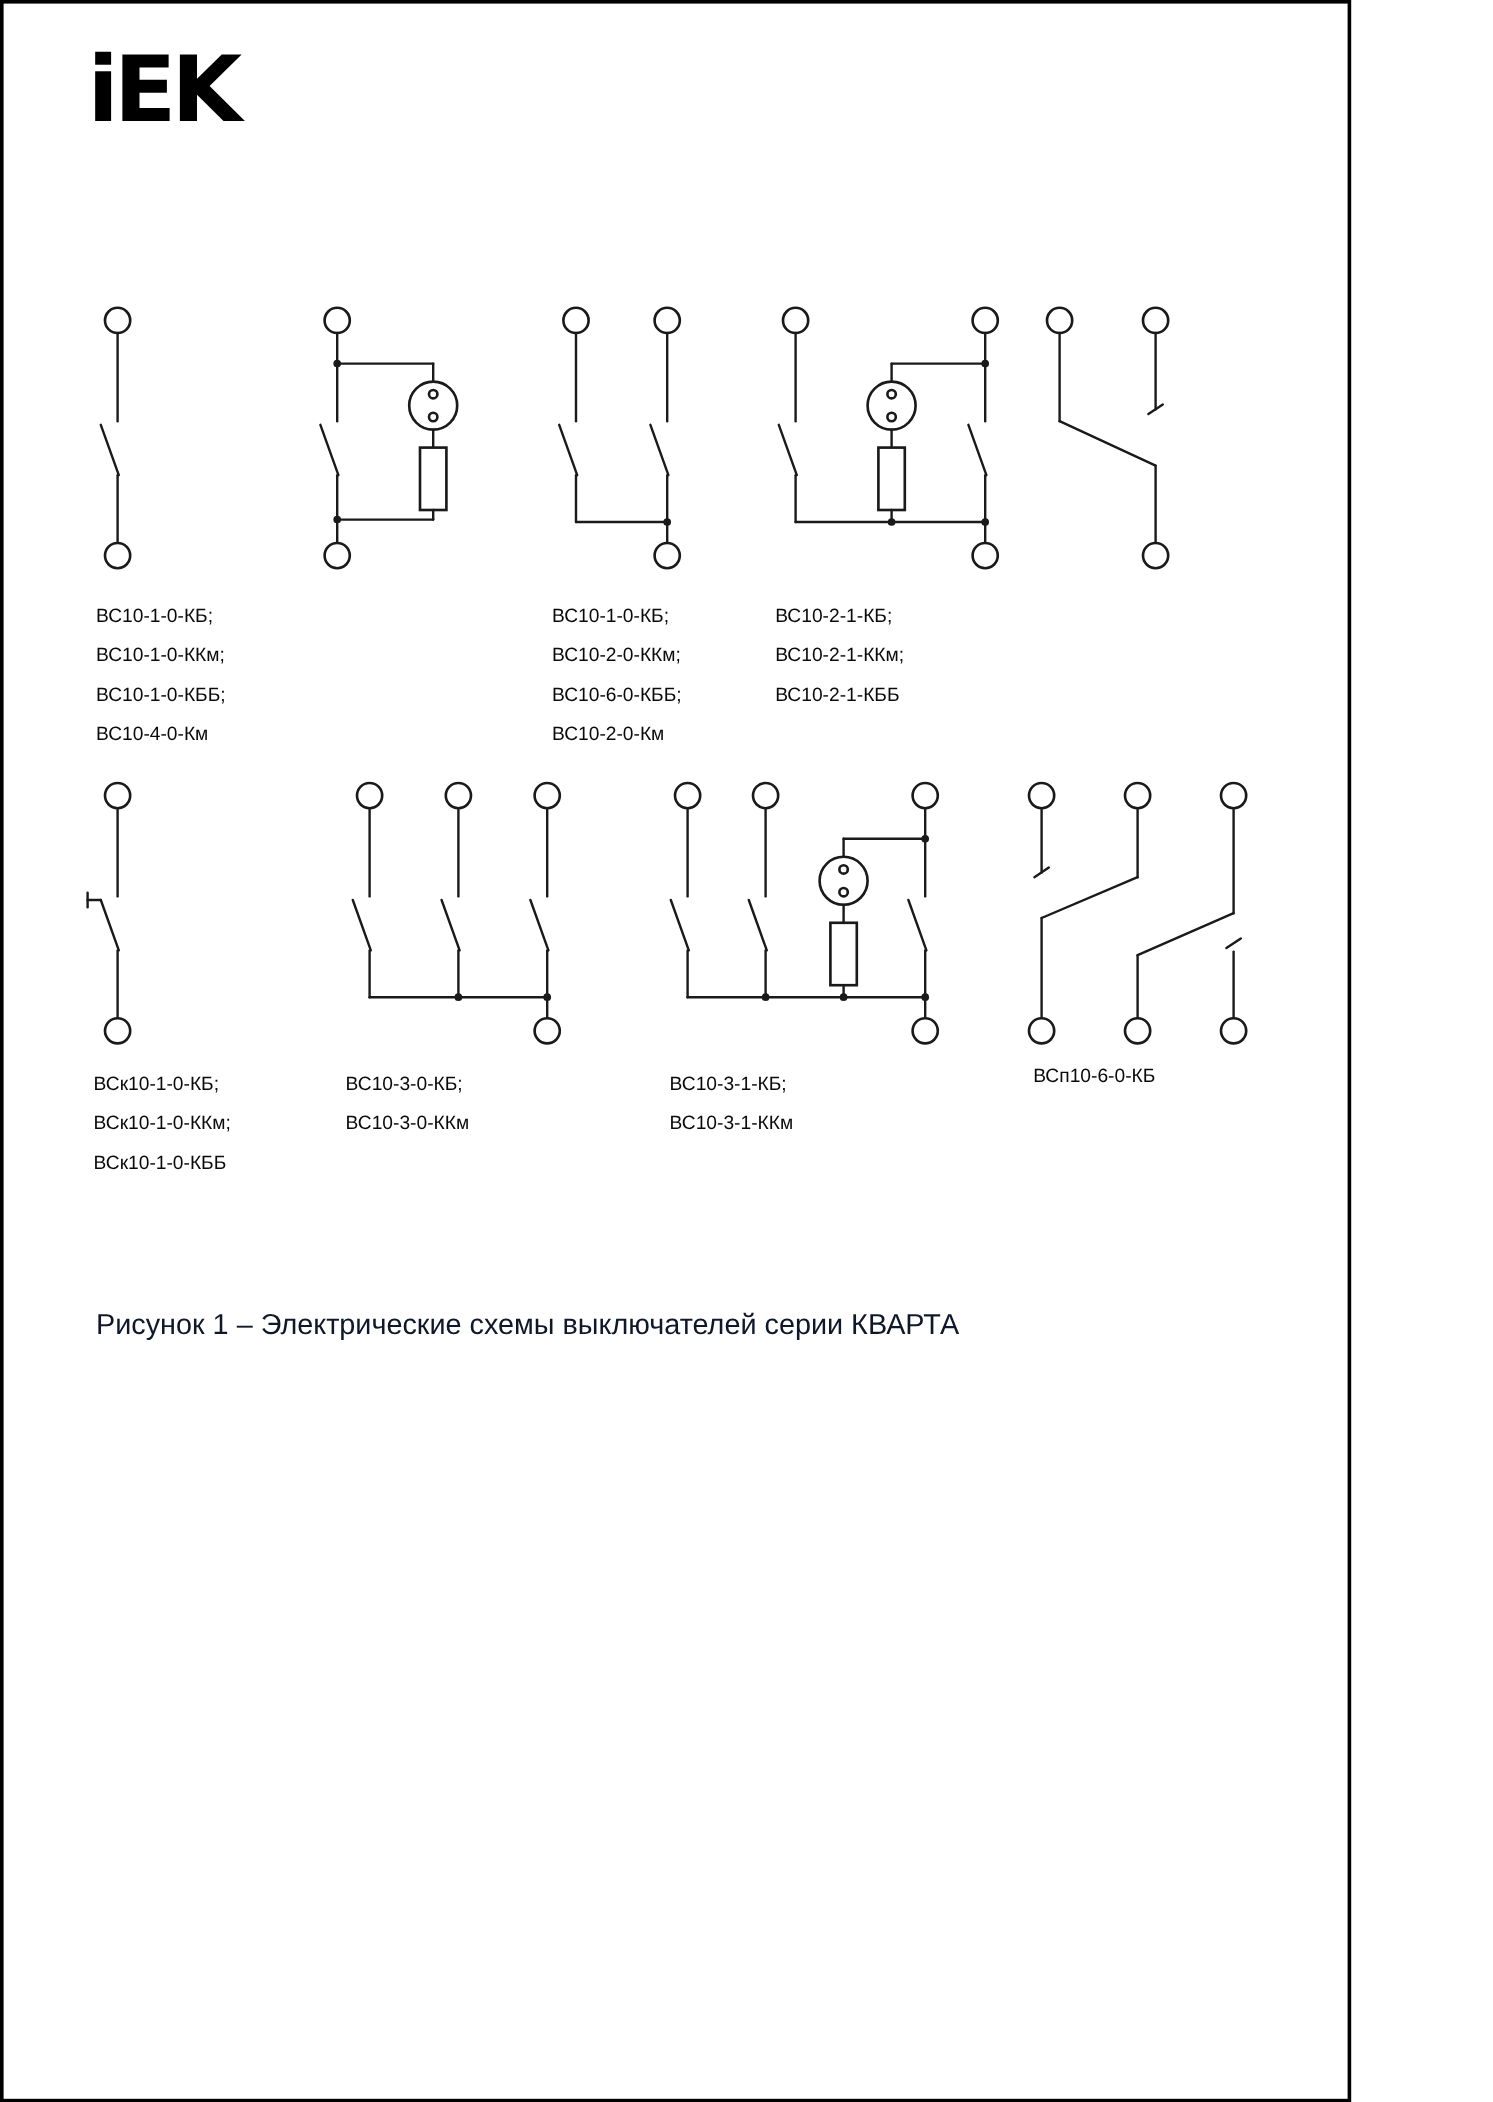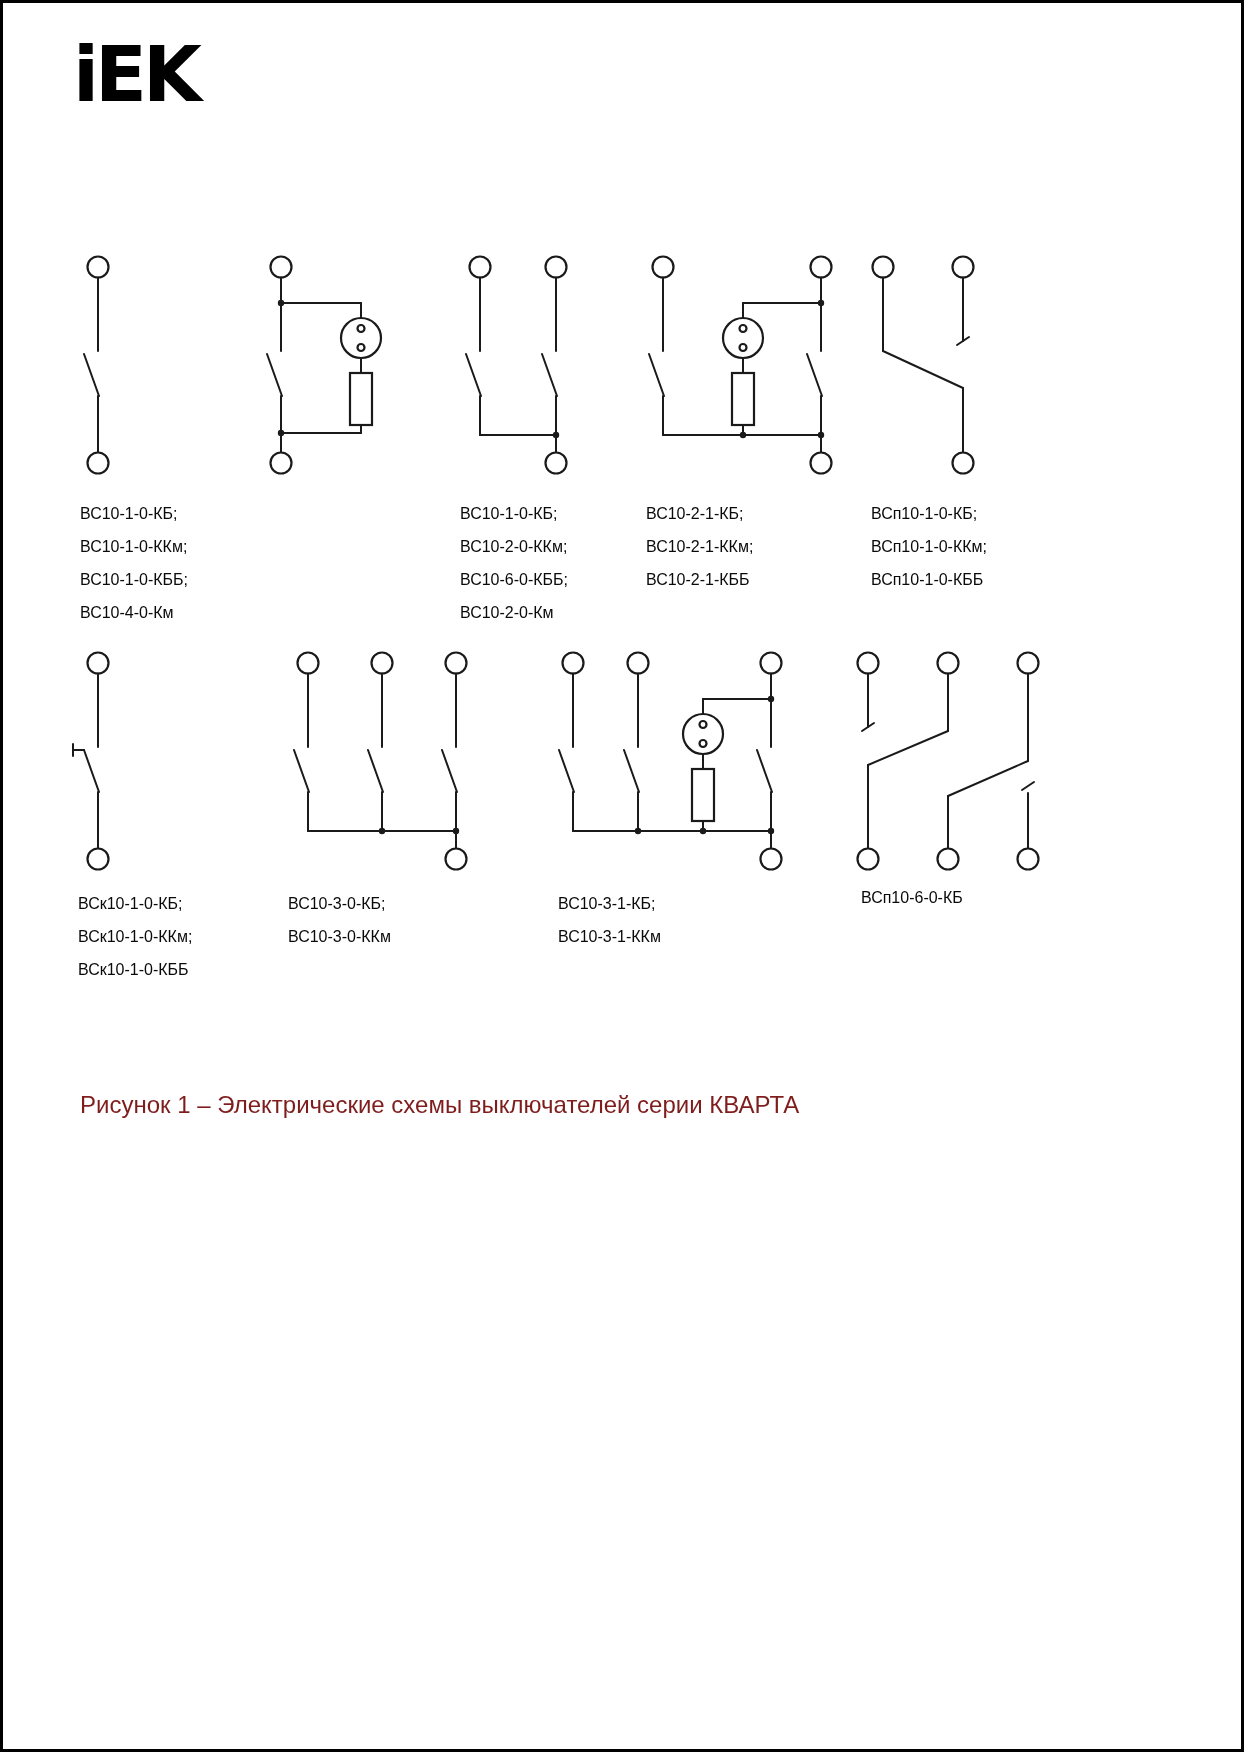--- a/index.html
+++ b/index.html
@@ -1,18 +1,18 @@
 <!DOCTYPE html>
 <html><head>
 <meta charset="utf-8">
 <style>
   html,body{margin:0;padding:0;background:#fff;}
   .page{
     position:relative;
-    width:1244px;height:1752px;
+    width:1126px;height:1752px;
     background:#fff;
     border:3px solid #000;
     box-sizing:border-box;
     font-family:"Liberation Sans",sans-serif;
     color:#0a0a0a;
     overflow:hidden;
   }
   .logo{
     position:absolute;left:70px;top:34px;
     font-family:"DejaVu Sans",sans-serif;
@@ -23,21 +23,21 @@
   .w{stroke:#1a1a1a;stroke-width:2;fill:none;stroke-linecap:round;}
   .t{fill:#fff;stroke:#1a1a1a;stroke-width:2.2;}
   .j{fill:#1a1a1a;stroke:none;}
   .labels{
     position:absolute;
     font-size:16px;line-height:33px;
     white-space:nowrap;color:#0a0a0a;
   }
   .caption{
     position:absolute;left:77px;top:1088px;
-    font-size:24px;color:#7f1d1d;white-space:nowrap;
+    font-size:24px;color:#0f172a;white-space:nowrap;
   }
 </style>
 </head>
 <body>
 
 <div class="page">
 
   <div class="logo">iEK</div>
 
   <svg class="diag" style="left:60px;top:252px" width="70" height="220" viewBox="0 0 70 220">
@@ -125,25 +125,20 @@
   <div class="labels" style="left:457px;top:494px">
     <div>ВС10-1-0-КБ;</div>
     <div>ВС10-2-0-ККм;</div>
     <div>ВС10-6-0-КББ;</div>
     <div>ВС10-2-0-Км</div>
   </div>
   <div class="labels" style="left:643px;top:494px">
     <div>ВС10-2-1-КБ;</div>
     <div>ВС10-2-1-ККм;</div>
     <div>ВС10-2-1-КББ</div>
-  </div>
-  <div class="labels" style="left:868px;top:494px">
-    <div>ВСп10-1-0-КБ;</div>
-    <div>ВСп10-1-0-ККм;</div>
-    <div>ВСп10-1-0-КББ</div>
   </div>
 
   <svg class="diag" style="left:60px;top:648px" width="70" height="220" viewBox="0 0 70 220">
     <circle class="t" cx="35" cy="12" r="10.5"></circle>
     <line class="w" x1="35" y1="22.5" x2="35" y2="96"></line>
     <line class="w" x1="10" y1="93" x2="10" y2="105"></line>
     <line class="w" x1="10" y1="99" x2="21" y2="99"></line>
     <line class="w" x1="21" y1="99" x2="36" y2="141"></line>
     <line class="w" x1="35" y1="141" x2="35" y2="197.5"></line>
     <circle class="t" cx="35" cy="208" r="10.5"></circle>

